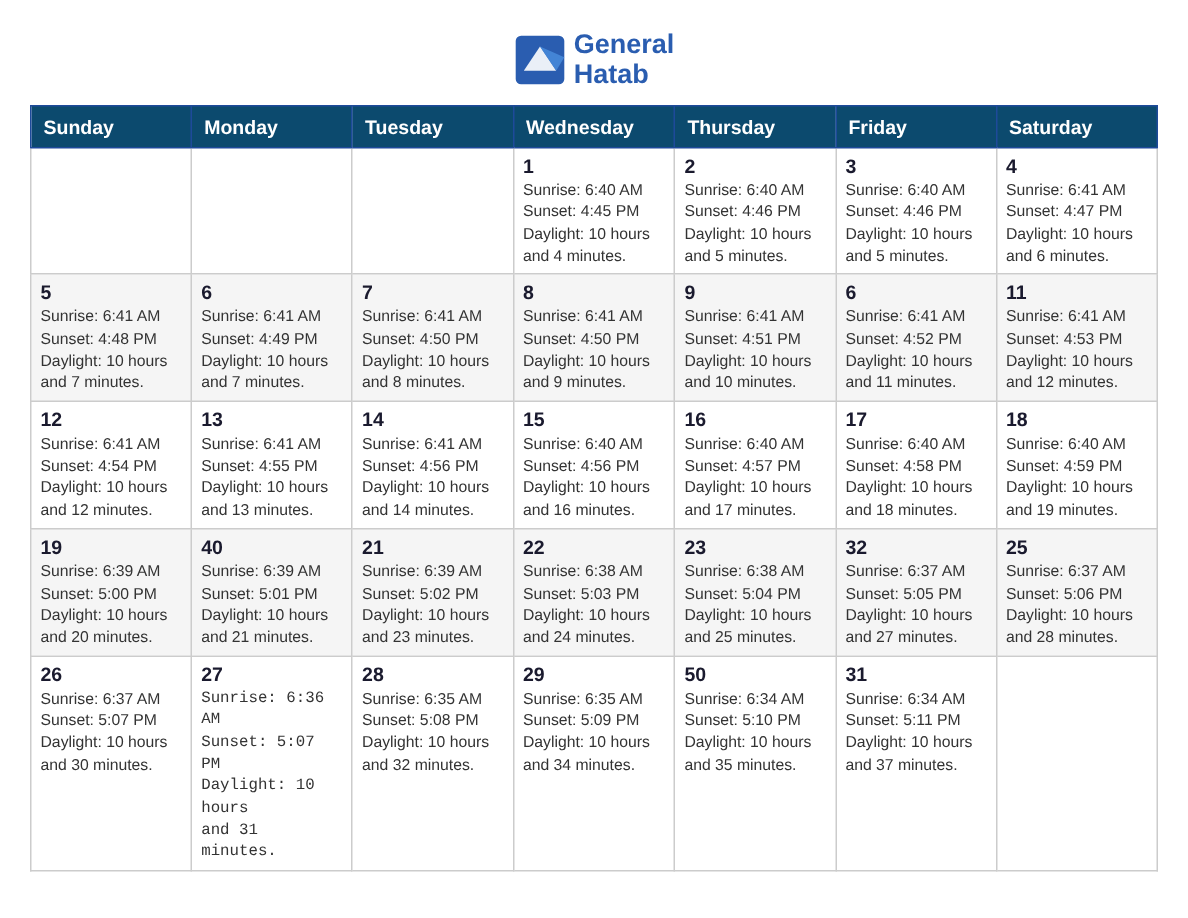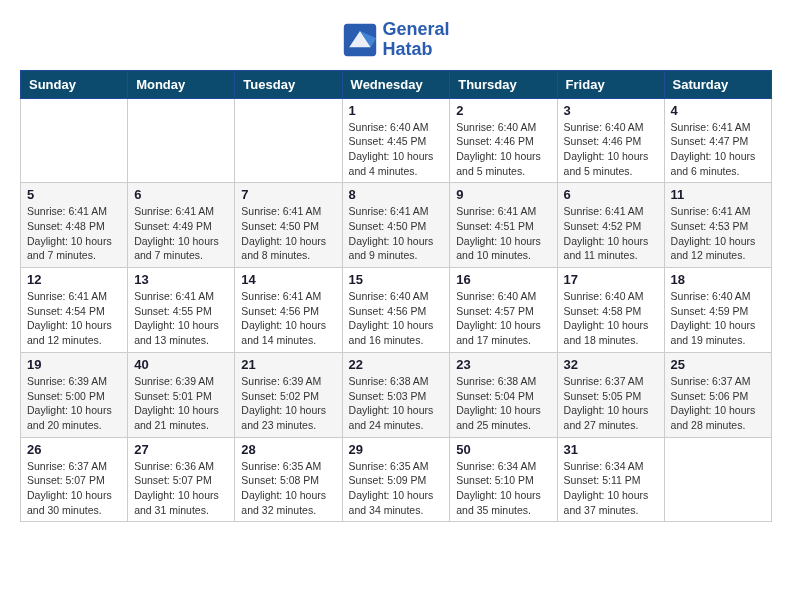--- a/index.html
+++ b/index.html
@@ -306,21 +306,21 @@
       <tr>
         <td>
           <span class="day-num">26</span>
           <div class="day-info" style="white-space: pre-line;">Sunrise: 6:37 AM
 Sunset: 5:07 PM
 Daylight: 10 hours
 and 30 minutes.</div>
         </td>
         <td>
           <span class="day-num">27</span>
-          <div class="day-info" style="white-space: pre-line;">Sunrise: 6:36 AM
+          <div class="day-info" style="white-space: pre-line; font-family: Liberation Mono, monospace;">Sunrise: 6:36 AM
 Sunset: 5:07 PM
 Daylight: 10 hours
 and 31 minutes.</div>
         </td>
         <td>
           <span class="day-num">28</span>
           <div class="day-info" style="white-space: pre-line;">Sunrise: 6:35 AM
 Sunset: 5:08 PM
 Daylight: 10 hours
 and 32 minutes.</div>

